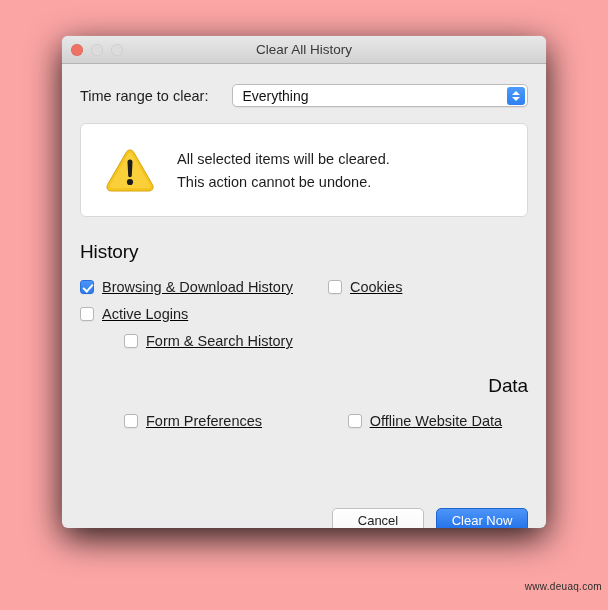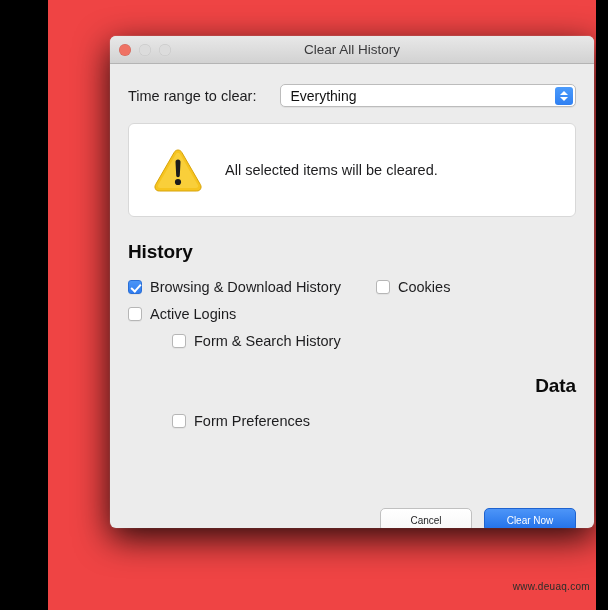--- a/index.html
+++ b/index.html
@@ -7,24 +7,23 @@
   html, body {
     width: 608px;
     height: 610px;
     overflow: hidden;
     background: #000000;
     font-family: "Liberation Sans", sans-serif;
   }
 
   #root {
     position: relative;
-    width: 548px;
+    width: 608px;
     height: 610px;
-    background: #ef4444;
-    margin-left: 48px;
+    background: #fca5a5;
   }
 
   
   .watermark {
     position: absolute;
     right: 6px;
     bottom: 18px;
     font-size: 10px;
     letter-spacing: .3px;
     color: #2a2e2a;
@@ -161,34 +160,35 @@
     gap: 7px;
   }
   .warn-line {
     font-size: 14.5px;
     color: #1d1d1f;
   }
 
   
   .section-title {
     font-size: 19px;
-    font-weight: bold;
+    font-weight: normal;
     color: #0b0b0b;
     letter-spacing: -0.1px;
   }
   .sect-history { margin-top: 24px; }
   .sect-data    { margin-top: 26px; text-align: right; }
 
   .check-grid {
     margin-top: 16px;
     position: relative;
   }
   .check-row {
     display: flex;
     margin-bottom: 11px;
+    text-decoration: underline;
   }
   .check-row:last-child { margin-bottom: 0; padding-left: 44px; }
   .col {
     display: flex;
     align-items: center;
   }
   .col.c1 { width: 248px; }
   .col.c2 { width: 200px; }
 
   .cb {
@@ -228,21 +228,21 @@
     position: absolute;
     right: 18px;
     bottom: 16px;
     display: flex;
     gap: 12px;
   }
   .btn {
     height: 24px;
     min-width: 92px;
     border-radius: 5px;
-    font-size: 10px;
+    font-size: 13px;
     display: flex;
     align-items: center;
     justify-content: center;
     cursor: default;
     padding: 0 14px;
   }
   .btn.secondary {
     background: linear-gradient(to bottom, #ffffff, #f7f7f7);
     border: 1px solid #c0c0c0;
     color: #1d1d1f;
@@ -286,20 +286,21 @@
 
       <div class="warning">
         <svg class="warn-icon" viewBox="0 0 50 46">
           <path d="M25 3 C26.7 3 28 3.9 28.9 5.5 L47.4 37.6 C48.3 39.2 48.3 40.8 47.4 42.2 C46.6 43.5 45.3 44 43.6 44 L6.4 44 C4.7 44 3.4 43.5 2.6 42.2 C1.7 40.8 1.7 39.2 2.6 37.6 L21.1 5.5 C22 3.9 23.3 3 25 3 Z" fill="#f6c41f" stroke="#d8a40c" stroke-width="1"></path>
           <path d="M25 6 C26 6 26.7 6.5 27.2 7.4 L44.7 37.8 C45.2 38.7 45.2 39.5 44.8 40.2 C44.4 40.8 43.7 41 42.8 41 L7.2 41 C6.3 41 5.6 40.8 5.2 40.2 C4.8 39.5 4.8 38.7 5.3 37.8 L22.8 7.4 C23.3 6.5 24 6 25 6 Z" fill="#f9cf3a"></path>
           <path d="M25 12.5 C26.5 12.5 27.6 13.6 27.5 15 L26.8 28.5 C26.75 29.5 26 30.2 25 30.2 C24 30.2 23.25 29.5 23.2 28.5 L22.5 15 C22.4 13.6 23.5 12.5 25 12.5 Z" fill="#1c1c1c"></path>
           <circle cx="25" cy="35" r="3.1" fill="#1c1c1c"></circle>
         </svg>
         <div class="warn-lines">
           <div class="warn-line">All selected items will be cleared.</div>
+          <div class="warn-line">This action cannot be undone.</div>
         </div>
       </div>
 
       <div class="sect-history">
         <div class="section-title">History</div>
         <div class="check-grid">
 
           <div class="check-row">
             <div class="col c1">
               <div class="cb checked"></div>
@@ -329,20 +330,24 @@
       </div>
 
       <div class="sect-data">
         <div class="section-title">Data</div>
         <div class="check-grid">
           <div class="check-row">
             <div class="col c1">
               <div class="cb"></div>
               <div class="cb-label">Form Preferences</div>
             </div>
+            <div class="col c2">
+              <div class="cb"></div>
+              <div class="cb-label">Offline Website Data</div>
+            </div>
           </div>
         </div>
       </div>
 
       <div class="buttons">
         <div class="btn secondary">Cancel</div>
         <div class="btn primary">Clear Now</div>
       </div>
 
     </div>

